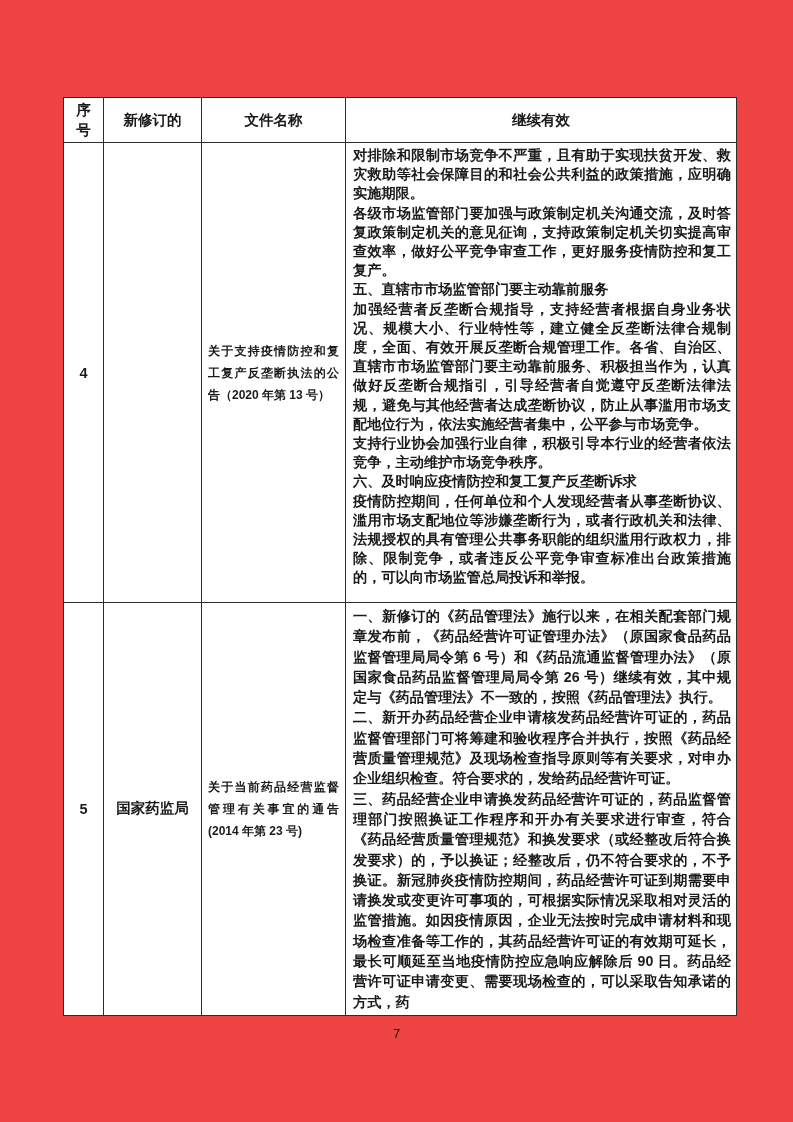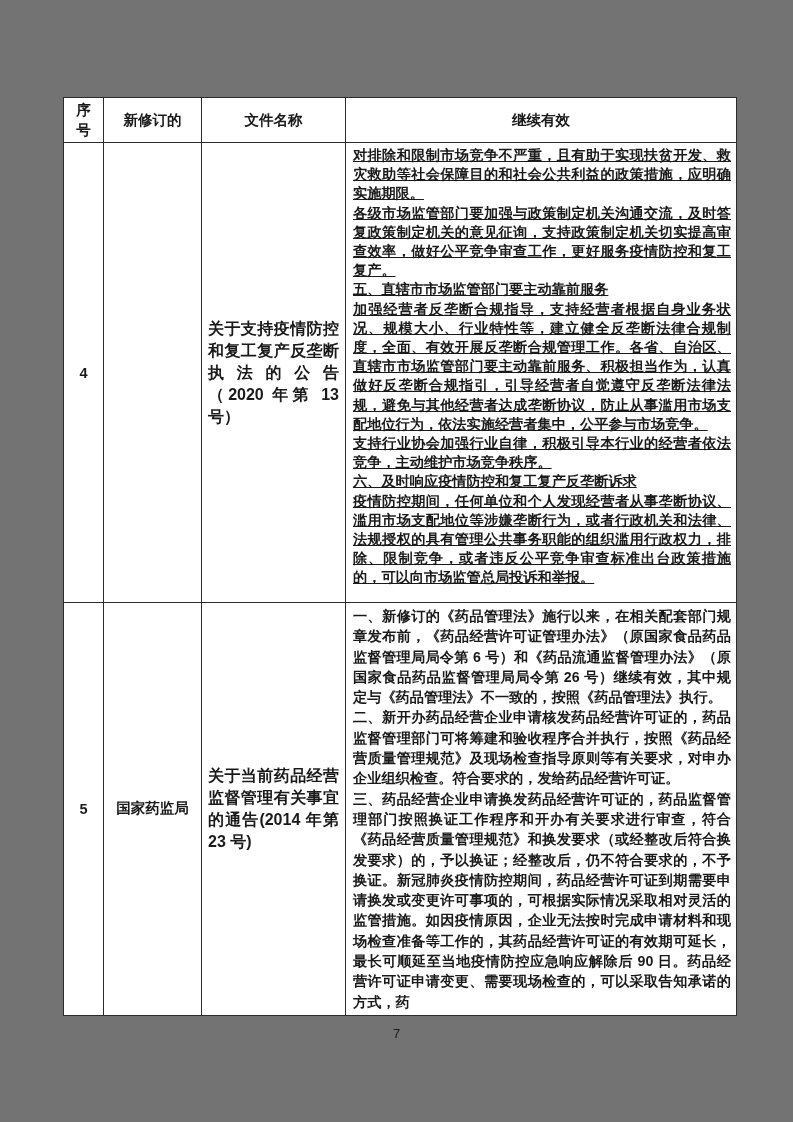--- a/index.html
+++ b/index.html
@@ -10,21 +10,21 @@
   body {
     width: 793px;
     height: 1122px;
     font-family: "Liberation Sans", sans-serif;
     color: #1a1a1a;
   }
   .sheet {
     position: relative;
     width: 793px;
     height: 1122px;
-    background: #737373;
+    background: #ef4444;
     overflow: hidden;
   }
   table.doc-table {
     position: absolute;
     left: 63px;
     top: 97px;
     width: 674px;
     border-collapse: collapse;
     table-layout: fixed;
   }
@@ -54,37 +54,37 @@
   tr.row4 { height: 460px; }
   tr.row5 { height: 412px; }
   td.seq, td.agency {
     text-align: center;
     vertical-align: middle;
     font-size: 14.5px;
   }
   td.docname {
     vertical-align: middle;
     padding: 0 6px;
-    font-size: 16px;
+    font-size: 12px;
     line-height: 22px;
     text-align: justify;
     text-justify: inter-ideograph;
     margin-top: 36px;
   }
   td.content {
     vertical-align: top;
     padding: 3px 5px 3px 7px;
     font-size: 14.2px;
     text-align: justify;
     text-justify: inter-ideograph;
   }
   td.content p {
     margin: 0;
   }
-  tr.row4 td.content p { line-height: 19.2px; text-decoration: underline; }
+  tr.row4 td.content p { line-height: 19.2px; }
   tr.row5 td.content p { line-height: 20.3px; }
   .pagenum {
     position: absolute;
     top: 1026px;
     left: 0;
     width: 793px;
     text-align: center;
     font-size: 13px;
     font-weight: normal;
     color: #1a1a1a;

